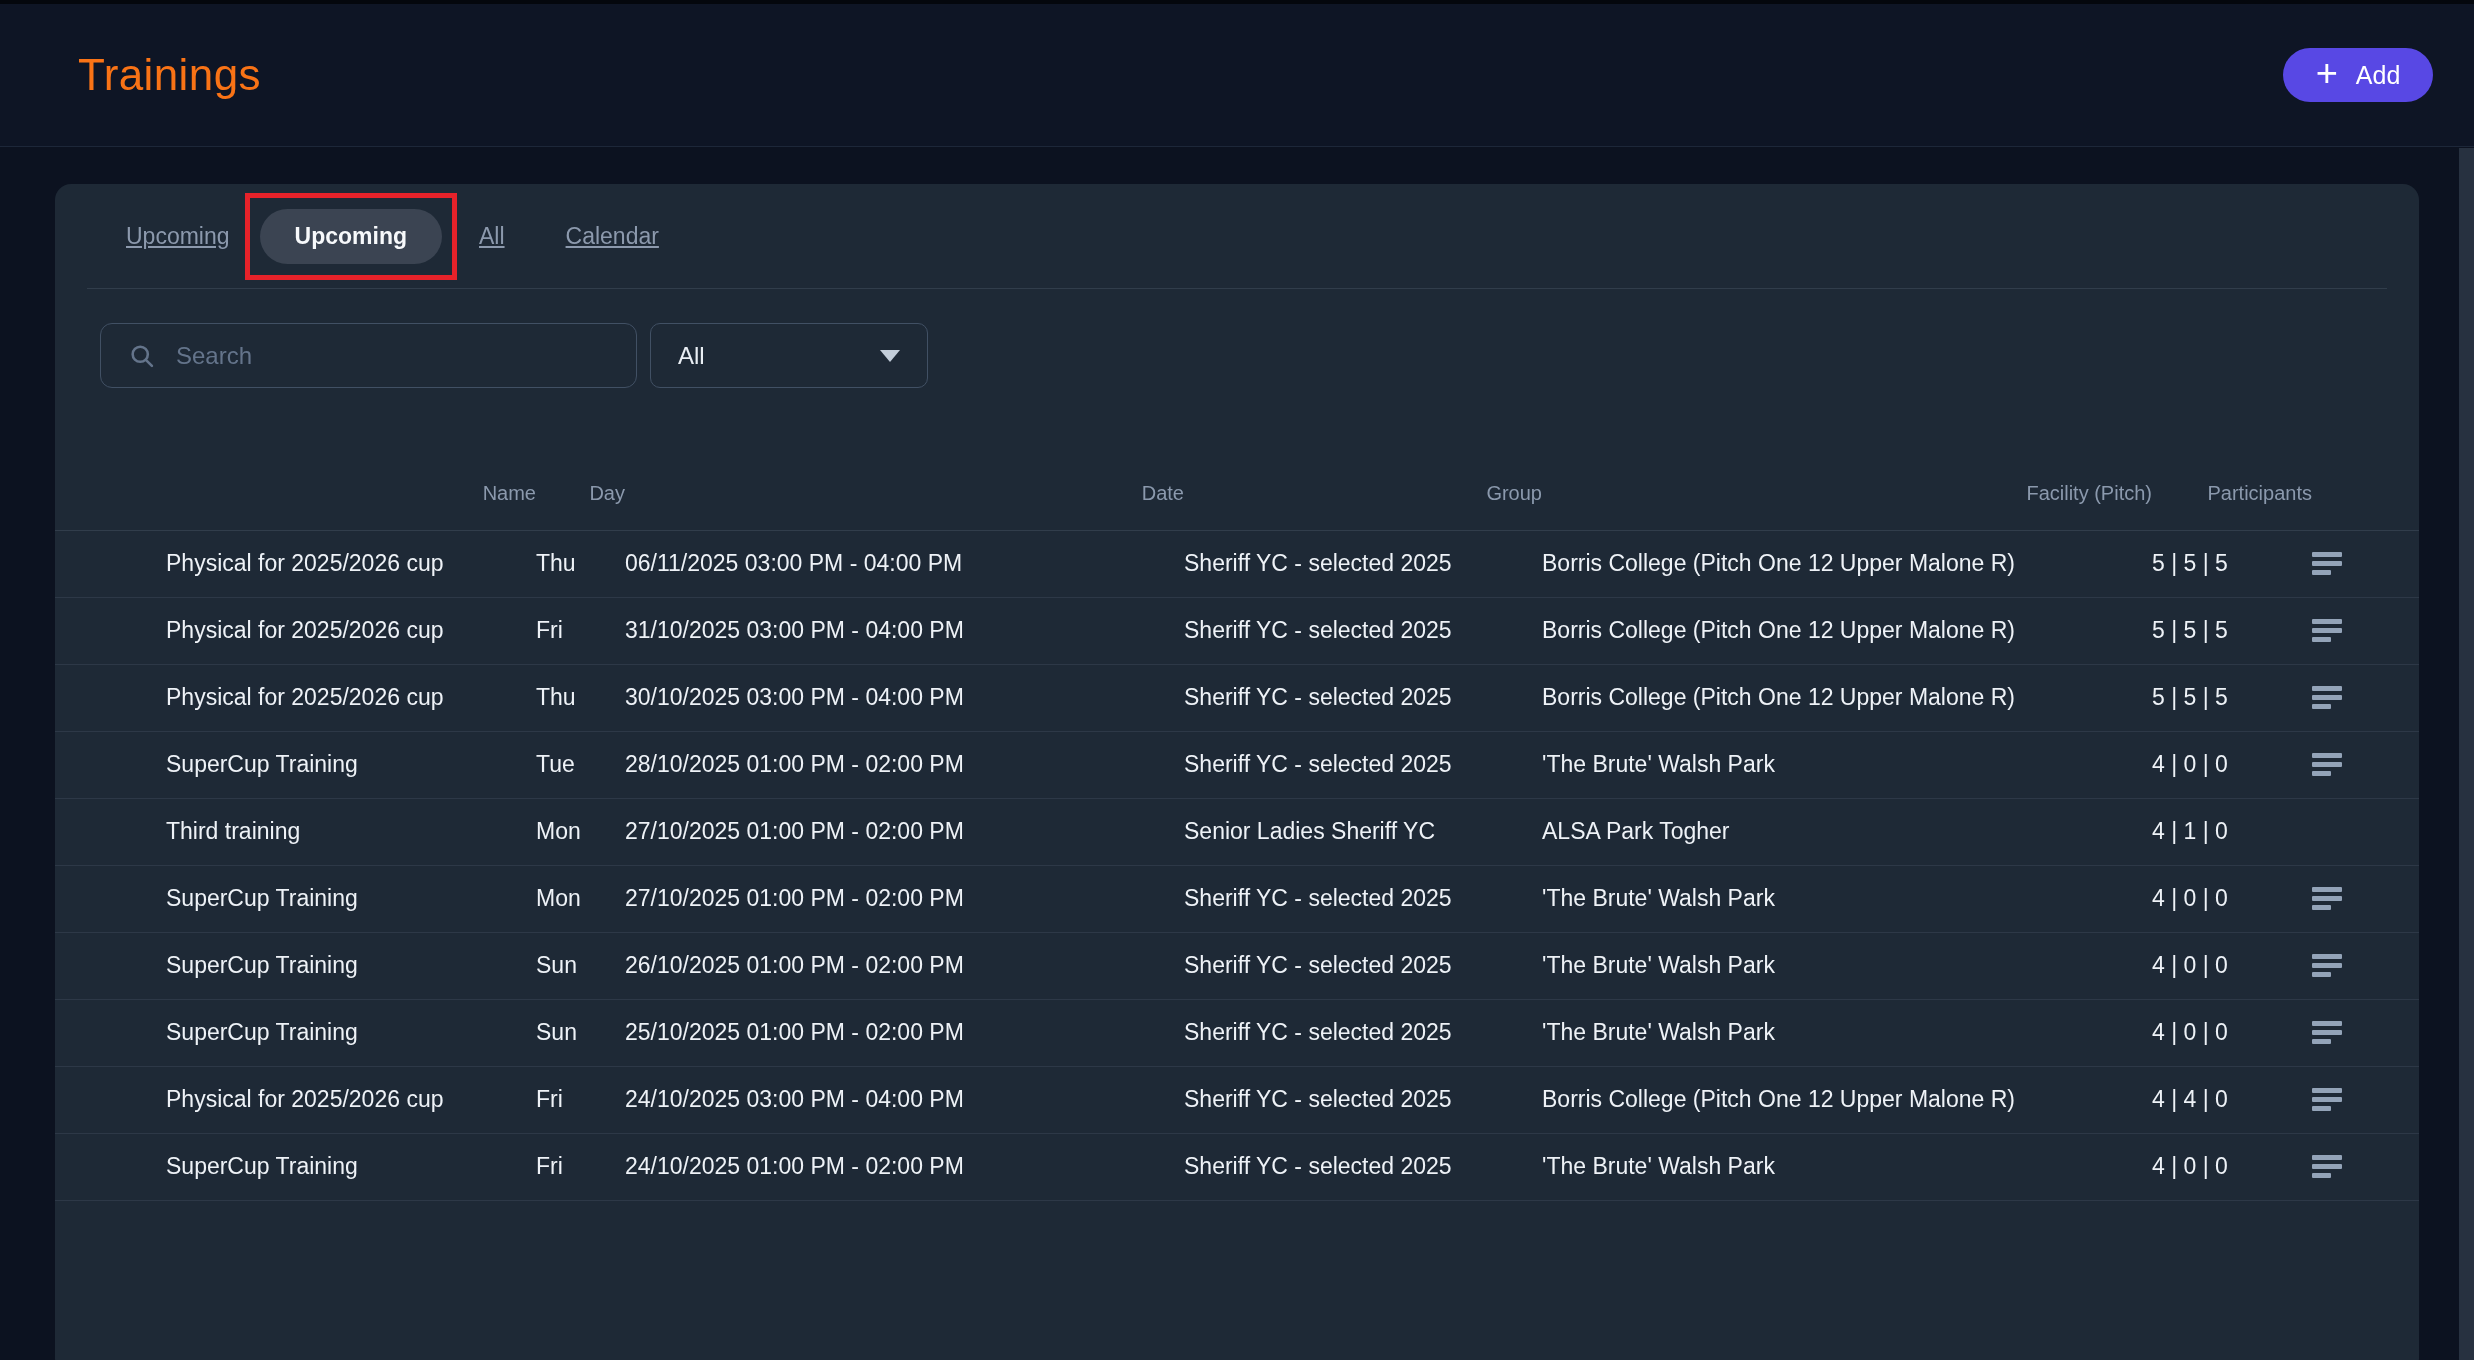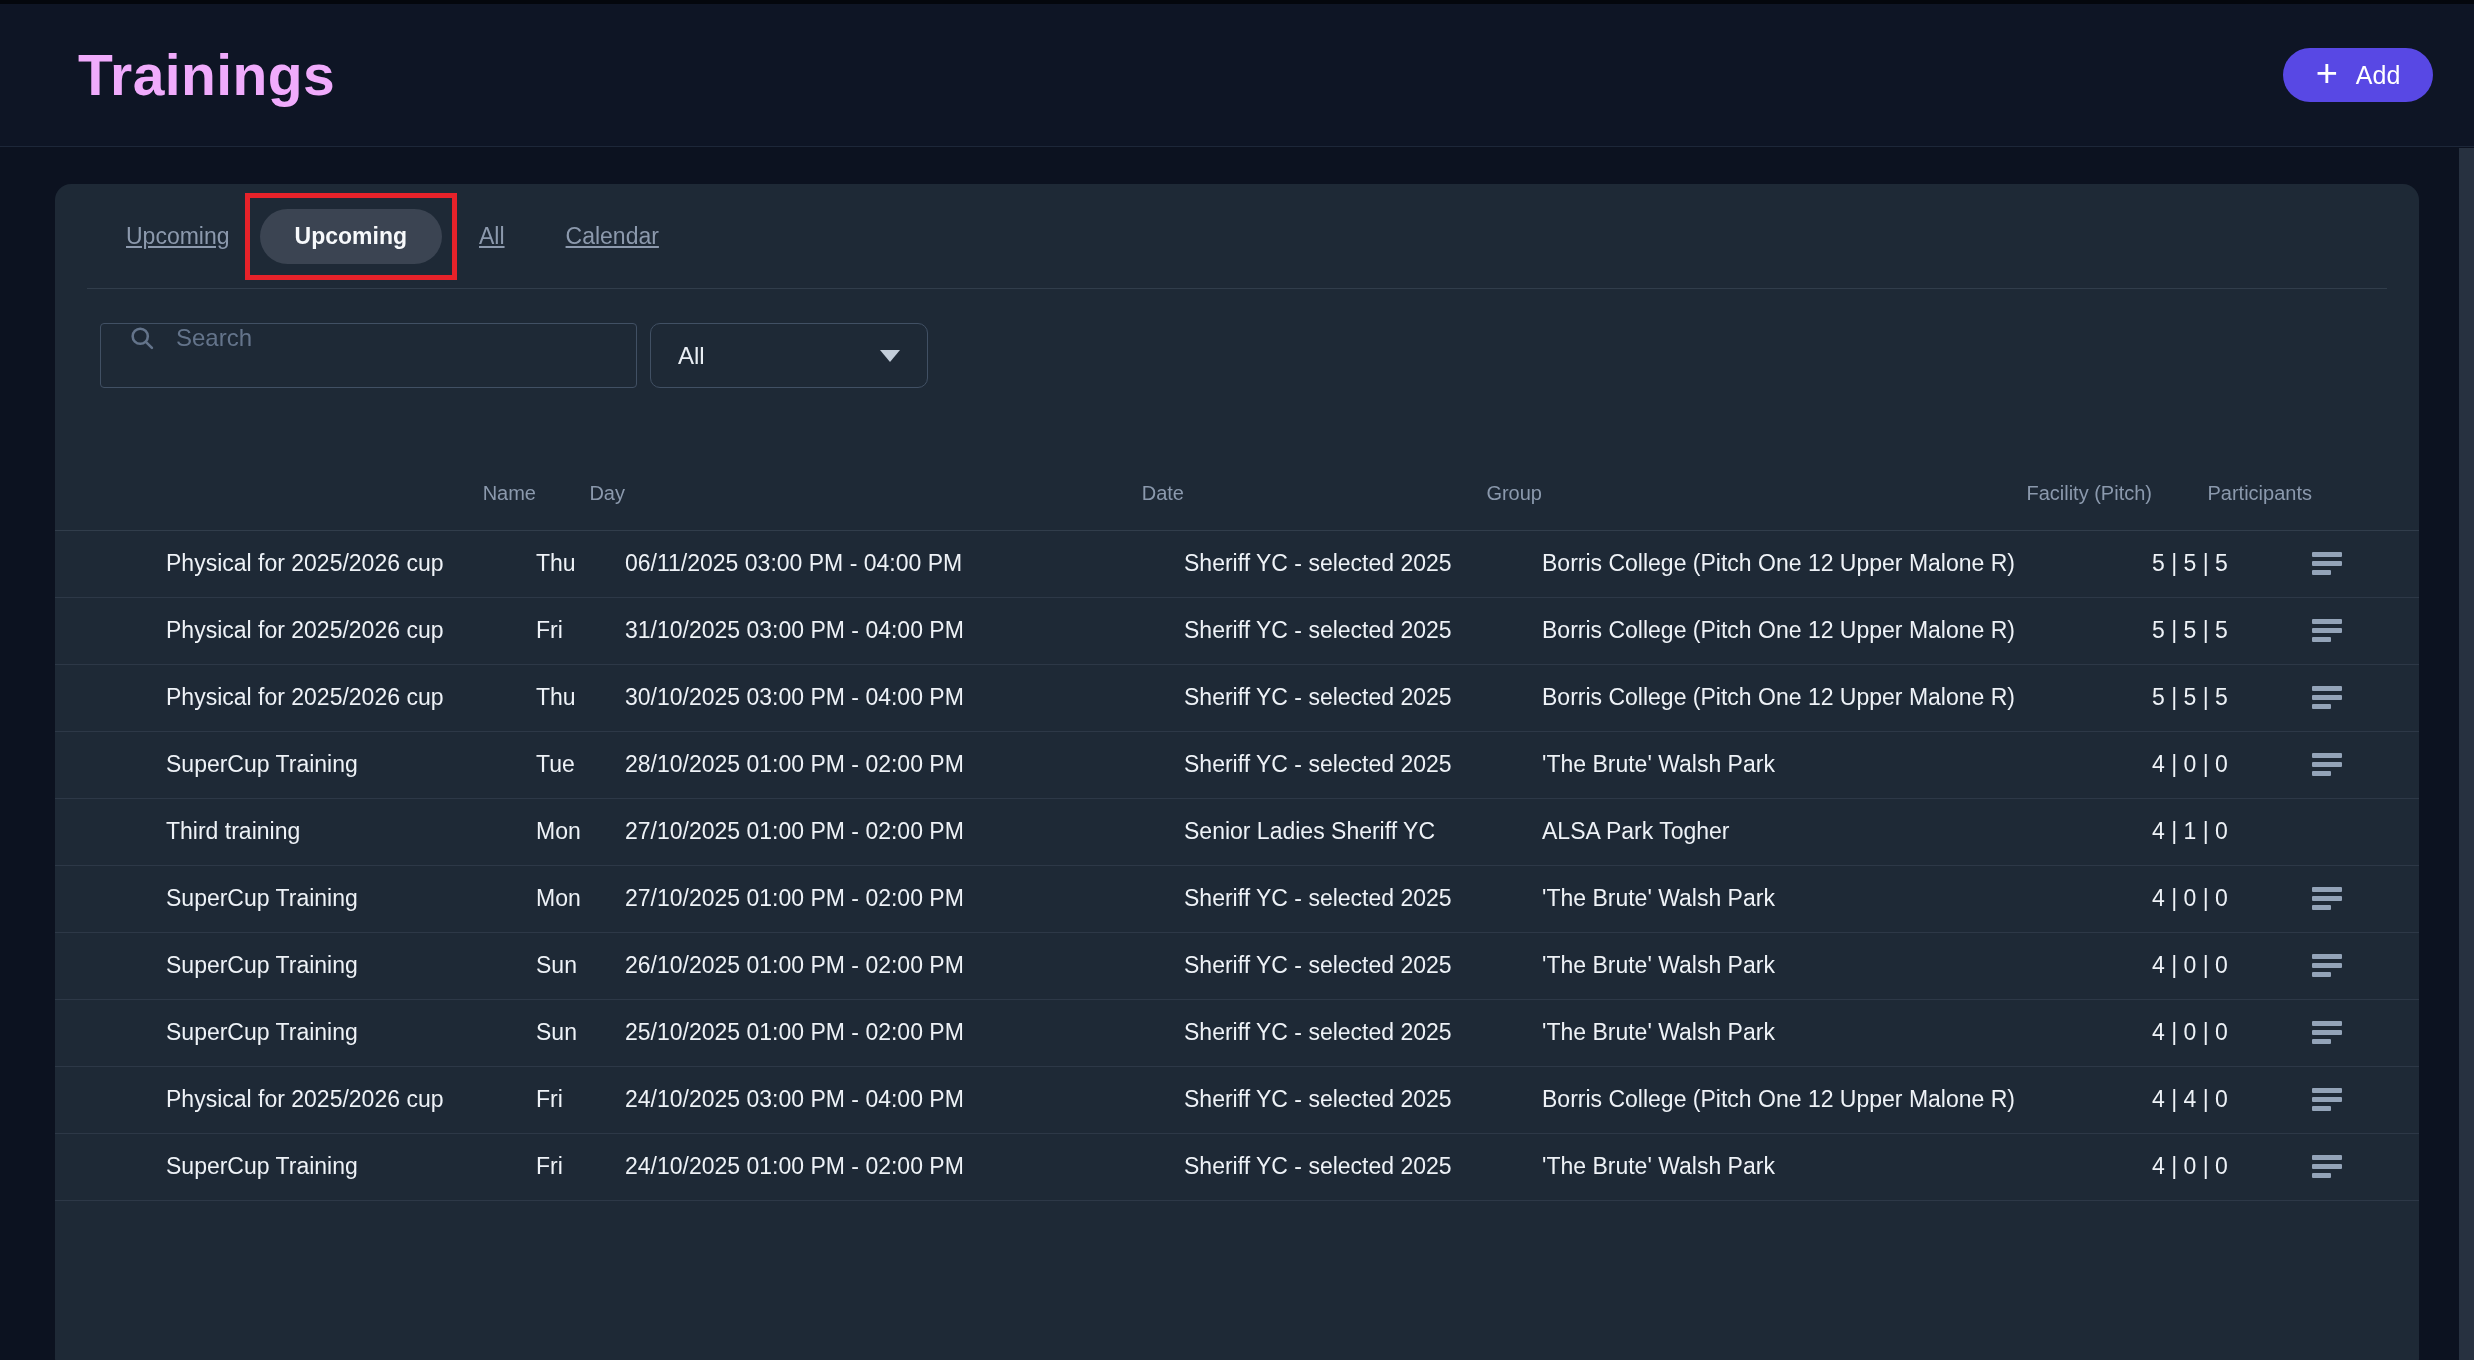--- a/index.html
+++ b/index.html
@@ -13,21 +13,21 @@
   
   .top-strip { height:4px; background:#04070d; }
   .app-header {
     height:143px;
     background:#0e1525;
     border-bottom:1px solid #1d2739;
     display:flex; align-items:center; justify-content:space-between;
     padding:0 41px 0 78px;
   }
   .page-title {
-    font-size:57px; font-weight:700; color:#f0abfc; letter-spacing:0.4px;
+    font-size:44px; font-weight:400; color:#f97316; letter-spacing:0.4px;
   }
   .add-btn {
     width:150px; height:54px; border:none; cursor:pointer;
     border-radius:28px; background:#5848e4; color:#ffffff;
     display:flex; align-items:center; justify-content:center; gap:18px;
     font-size:25px; font-family:inherit; font-weight:500;
   }
   .plus-glyph { font-size:38px; font-weight:300; line-height:0; margin-top:-4px; }
 
   
@@ -46,22 +46,22 @@
   .tab-pill {
     background:#3b4452; color:#f7f9fb; border-radius:999px;
     height:55px; padding:0 35px; display:flex; align-items:center;
     font-size:23px; font-weight:700; cursor:pointer;
   }
   .tabs-divider { border-top:1px solid rgba(148,163,184,0.17); margin:0 32px; }
 
   
   .filters { display:flex; gap:13px; margin:34px 0 0 45px; }
   .search-box {
-    width:537px; height:65px; border:1px solid #415064; border-radius:4px;
-    display:flex; align-items:flex-start; background:transparent;
+    width:537px; height:65px; border:1px solid #415064; border-radius:12px;
+    display:flex; align-items:center; background:transparent;
   }
   .search-icon { margin-left:27px; display:flex; }
   .search-input {
     background:transparent; border:none; outline:none; color:#e8edf3;
     font-size:24px; font-family:inherit; margin-left:20px; width:420px;
   }
   .search-input::placeholder { color:#64748b; }
   .dropdown {
     width:278px; height:65px; border:1px solid #415064; border-radius:10px;
     display:flex; align-items:center; justify-content:space-between;

